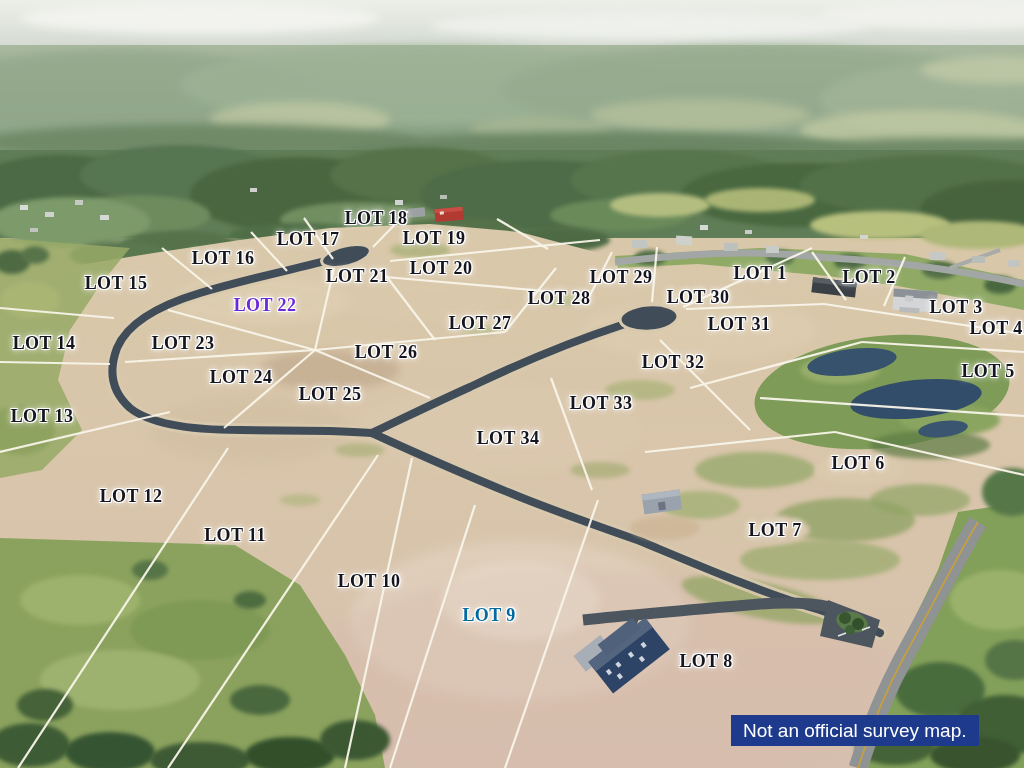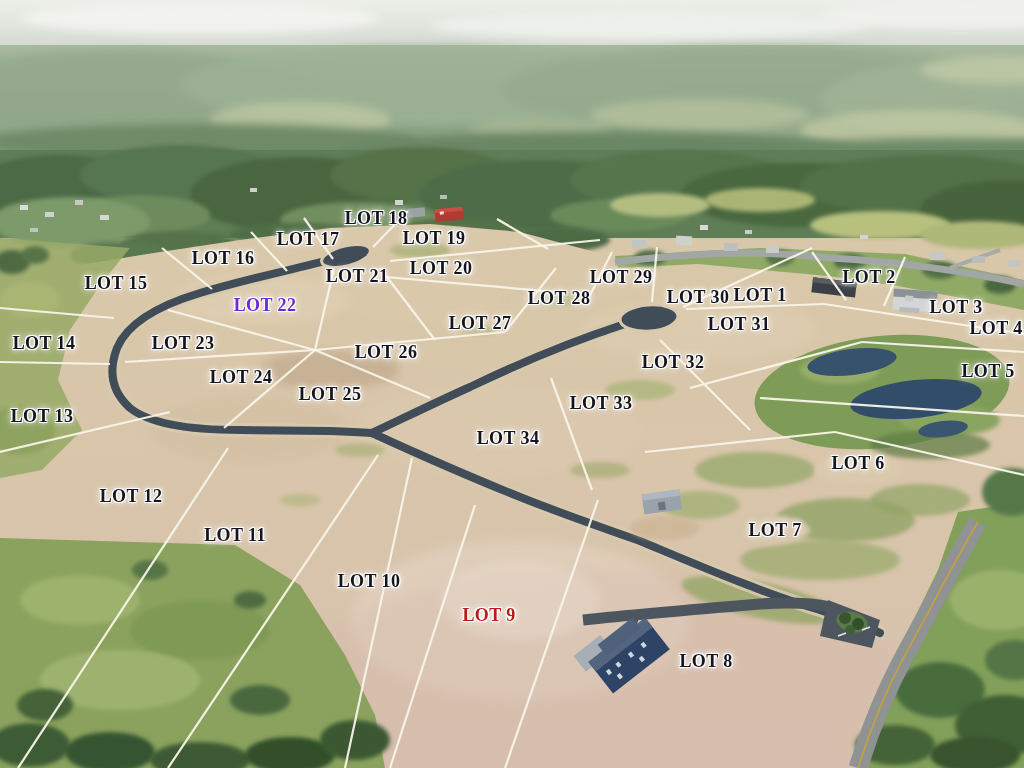--- a/index.html
+++ b/index.html
@@ -301,29 +301,29 @@
         <line x1="690" y1="388" x2="862" y2="342" stroke="#f8f5e9" stroke-width="2.2" opacity="0.95"></line>
         <line x1="862" y1="342" x2="1024" y2="352" stroke="#f8f5e9" stroke-width="2.2" opacity="0.95"></line>
         <line x1="760" y1="398" x2="1024" y2="416" stroke="#f8f5e9" stroke-width="2.2" opacity="0.95"></line>
         <line x1="660" y1="340" x2="750" y2="430" stroke="#f8f5e9" stroke-width="2.2" opacity="0.95"></line>
         <line x1="645" y1="452" x2="835" y2="432" stroke="#f8f5e9" stroke-width="2.2" opacity="0.95"></line>
         <line x1="835" y1="432" x2="1024" y2="475" stroke="#f8f5e9" stroke-width="2.2" opacity="0.95"></line>
       </g>
 </svg>
 
 <div id="labels-layer">
-      <div class="lot-label" style="left: 760px; top: 273px; color: rgb(21, 21, 31); margin-top: 22px;">LOT 1</div>
+      <div class="lot-label" style="left: 760px; top: 273px; color: rgb(21, 21, 31);">LOT 1</div>
       <div class="lot-label" style="left: 869px; top: 277px; color: rgb(21, 21, 31);">LOT 2</div>
       <div class="lot-label" style="left: 956px; top: 307px; color: rgb(21, 21, 31);">LOT 3</div>
       <div class="lot-label" style="left: 996px; top: 328px; color: rgb(21, 21, 31);">LOT 4</div>
       <div class="lot-label" style="left: 988px; top: 371px; color: rgb(21, 21, 31);">LOT 5</div>
       <div class="lot-label" style="left: 858px; top: 463px; color: rgb(21, 21, 31);">LOT 6</div>
       <div class="lot-label" style="left: 775px; top: 530px; color: rgb(21, 21, 31);">LOT 7</div>
       <div class="lot-label" style="left: 706px; top: 661px; color: rgb(21, 21, 31);">LOT 8</div>
-      <div class="lot-label" style="left: 489px; top: 615px; color: #b91c1c;">LOT 9</div>
+      <div class="lot-label" style="left: 489px; top: 615px; color: #0369a1;">LOT 9</div>
       <div class="lot-label" style="left: 369px; top: 581px; color: rgb(21, 21, 31);">LOT 10</div>
       <div class="lot-label" style="left: 235px; top: 535px; color: rgb(21, 21, 31);">LOT 11</div>
       <div class="lot-label" style="left: 121px; top: 496px; color: rgb(21, 21, 31); padding-left: 20px;">LOT 12</div>
       <div class="lot-label" style="left: 42px; top: 416px; color: rgb(21, 21, 31);">LOT 13</div>
       <div class="lot-label" style="left: 44px; top: 343px; color: rgb(21, 21, 31);">LOT 14</div>
       <div class="lot-label" style="left: 116px; top: 283px; color: rgb(21, 21, 31);">LOT 15</div>
       <div class="lot-label" style="left: 223px; top: 258px; color: rgb(21, 21, 31);">LOT 16</div>
       <div class="lot-label" style="left: 308px; top: 239px; color: rgb(21, 21, 31);">LOT 17</div>
       <div class="lot-label" style="left: 376px; top: 218px; color: rgb(21, 21, 31);">LOT 18</div>
       <div class="lot-label" style="left: 434px; top: 238px; color: rgb(21, 21, 31);">LOT 19</div>
@@ -337,14 +337,17 @@
       <div class="lot-label" style="left: 470px; top: 323px; color: rgb(21, 21, 31); padding-left: 20px;">LOT 27</div>
       <div class="lot-label" style="left: 559px; top: 298px; color: rgb(21, 21, 31);">LOT 28</div>
       <div class="lot-label" style="left: 621px; top: 277px; color: rgb(21, 21, 31);">LOT 29</div>
       <div class="lot-label" style="left: 698px; top: 297px; color: rgb(21, 21, 31);">LOT 30</div>
       <div class="lot-label" style="left: 739px; top: 324px; color: rgb(21, 21, 31);">LOT 31</div>
       <div class="lot-label" style="left: 673px; top: 362px; color: rgb(21, 21, 31);">LOT 32</div>
       <div class="lot-label" style="left: 601px; top: 403px; color: rgb(21, 21, 31);">LOT 33</div>
       <div class="lot-label" style="left: 508px; top: 438px; color: rgb(21, 21, 31);">LOT 34</div>
     </div>
 
-
+<div id="disclaimer" style="background: rgb(30, 58, 140); color: rgb(255, 255, 255);">
+  <span>Not an official survey map.</span>
 </div>
 
+</div>
+
 </body></html>

